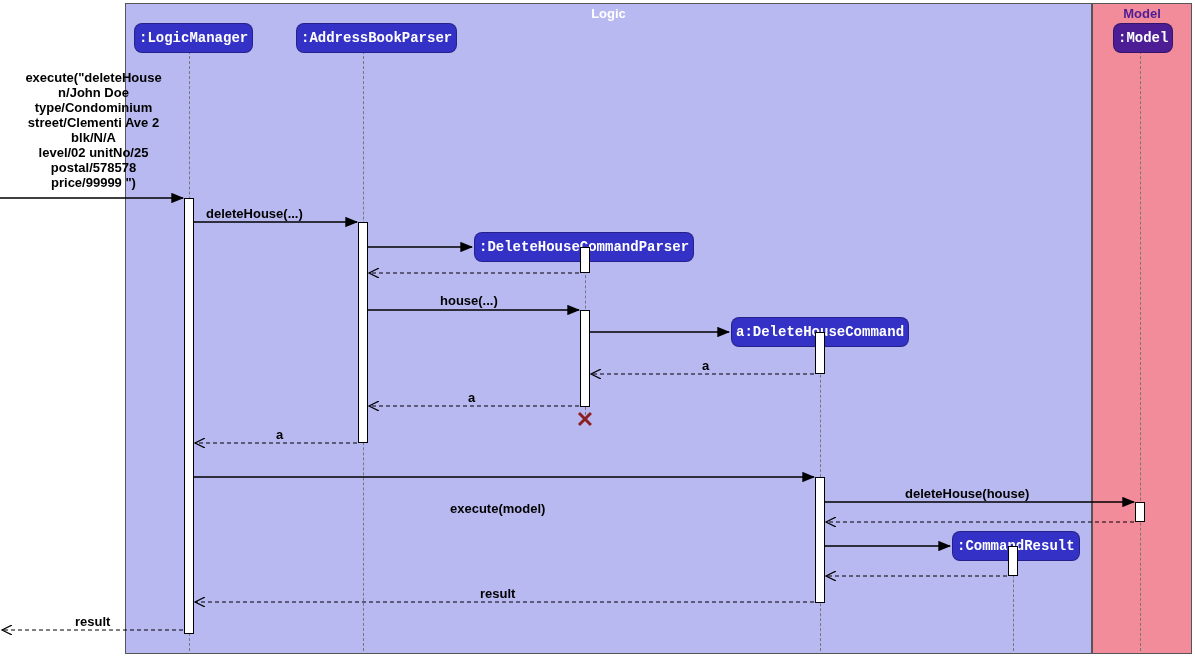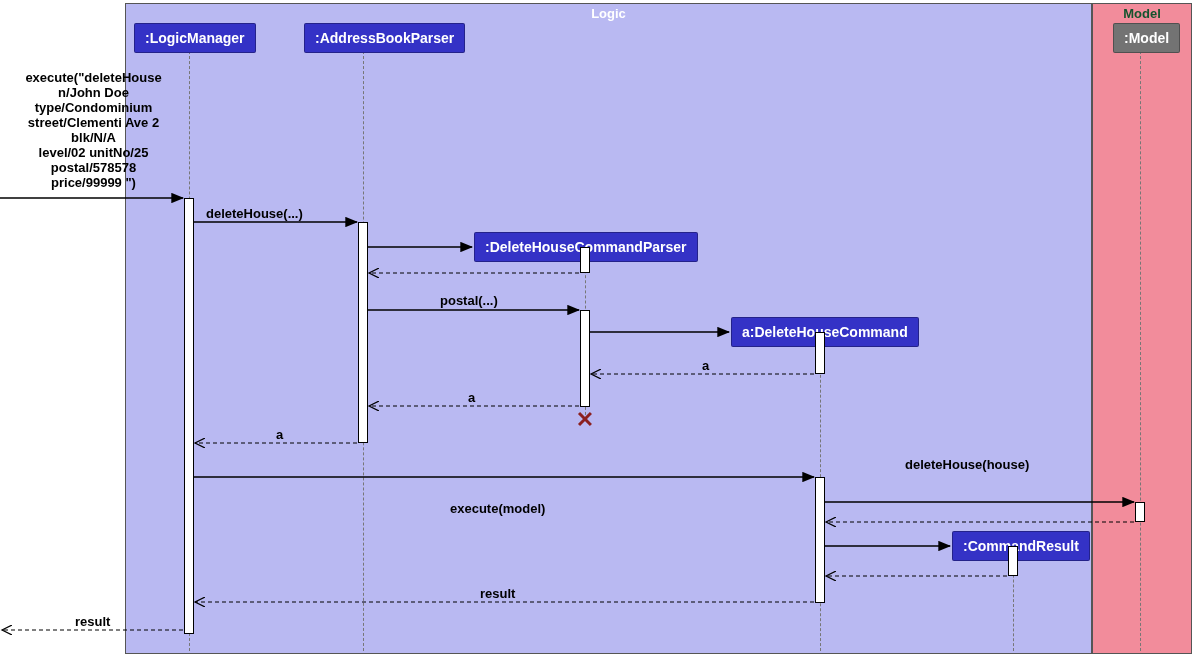--- a/index.html
+++ b/index.html
@@ -19,29 +19,30 @@
   }
   .region-label {
     position: absolute;
     top: 2px;
     font-weight: bold;
     font-size: 13px;
   }
   .participant {
     position: absolute;
     color: #fff;
-    padding: 6px 10px;
-    border-radius: 2px;
+    padding: 6px 4px;
+    border-radius: 8px;
     font-weight: bold;
     font-size: 14px;
     white-space: nowrap;
     border: 1px solid rgba(0,0,0,0.3);
+    font-family: Liberation Mono, monospace;
   }
   .blue-box { background: #3432C6; }
-  .red-box { background: #737373; }
+  .red-box { background: #4c1d95; }
   .lifeline {
     position: absolute;
     border-left: 1.5px dashed #777;
     width: 0;
   }
   .activation {
     position: absolute;
     background: #fff;
     border: 1px solid #000;
     width: 10px;
@@ -69,32 +70,32 @@
     transform: translate(-50%, -50%);
   }
 </style>
 </head>
 <body>
 
 <div class="region" style="left:125px; top:3px; width:967px; height:651px; background:#B9B9F2;">
   <div class="region-label" style="left:50%; transform:translateX(-50%); color:#fff;">Logic</div>
 </div>
 <div class="region" style="left:1092px; top:3px; width:100px; height:651px; background:#F28C9B;">
-  <div class="region-label" style="left:50%; transform:translateX(-50%); color:#14532d;">Model</div>
+  <div class="region-label" style="left:50%; transform:translateX(-50%); color:#4c1d95;">Model</div>
 </div>
 
 <div class="lifeline" style="left:189px; top:51px; height:600px;"></div>
 <div class="lifeline" style="left:363px; top:51px; height:600px;"></div>
 <div class="lifeline" style="left:585px; top:260px; height:160px;"></div>
 <div class="lifeline" style="left:820px; top:345px; height:306px;"></div>
 <div class="lifeline" style="left:1013px; top:560px; height:91px;"></div>
 <div class="lifeline" style="left:1140px; top:51px; height:600px;"></div>
 
 <div class="participant blue-box" style="left:134px; top:23px;">:LogicManager</div>
-<div class="participant blue-box" style="left:304px; top:23px;">:AddressBookParser</div>
+<div class="participant blue-box" style="left:296px; top:23px;">:AddressBookParser</div>
 <div class="participant blue-box" style="left:474px; top:232px;">:DeleteHouseCommandParser</div>
 <div class="participant blue-box" style="left:731px; top:317px;">a:DeleteHouseCommand</div>
 <div class="participant blue-box" style="left:952px; top:531px;">:CommandResult</div>
 <div class="participant red-box" style="left:1113px; top:23px;">:Model</div>
 
 <div class="activation" style="left:184px; top:198px; height:436px;"></div>
 <div class="activation" style="left:358px; top:222px; height:221px;"></div>
 <div class="activation" style="left:580px; top:247px; height:26px;"></div>
 <div class="activation" style="left:580px; top:310px; height:97px;"></div>
 <div class="activation" style="left:815px; top:332px; height:42px;"></div>
@@ -108,31 +109,31 @@
 n/John Doe
 type/Condominium
 street/Clementi Ave 2
 blk/N/A
 level/02 unitNo/25
 postal/578578
 price/99999 ")</div>
 
 <div class="msg" style="left:206px; top:206px;">deleteHouse(...)</div>
 
-<div class="msg" style="left:440px; top:293px;">postal(...)</div>
+<div class="msg" style="left:440px; top:293px;">house(...)</div>
 
 <div class="msg" style="left:702px; top:358px;">a</div>
 
 <div class="msg" style="left:468px; top:390px;">a</div>
 
 <div class="msg" style="left:276px; top:427px;">a</div>
 
 <div class="msg" style="left:450px; top:460px;margin-top:41px;">execute(model)</div>
 
-<div class="msg" style="left:905px; top:457px;">deleteHouse(house)</div>
+<div class="msg" style="left:905px; top:486px;">deleteHouse(house)</div>
 
 <div class="msg" style="left:480px; top:586px;">result</div>
 
 <div class="msg" style="left:75px; top:614px;">result</div>
 
 <svg class="arrows">
   <defs>
     <marker id="solidArrow" markerWidth="10" markerHeight="8" refX="9" refY="4" orient="auto">
       <path d="M0,0 L10,4 L0,8 Z" fill="#000"></path>
     </marker>

